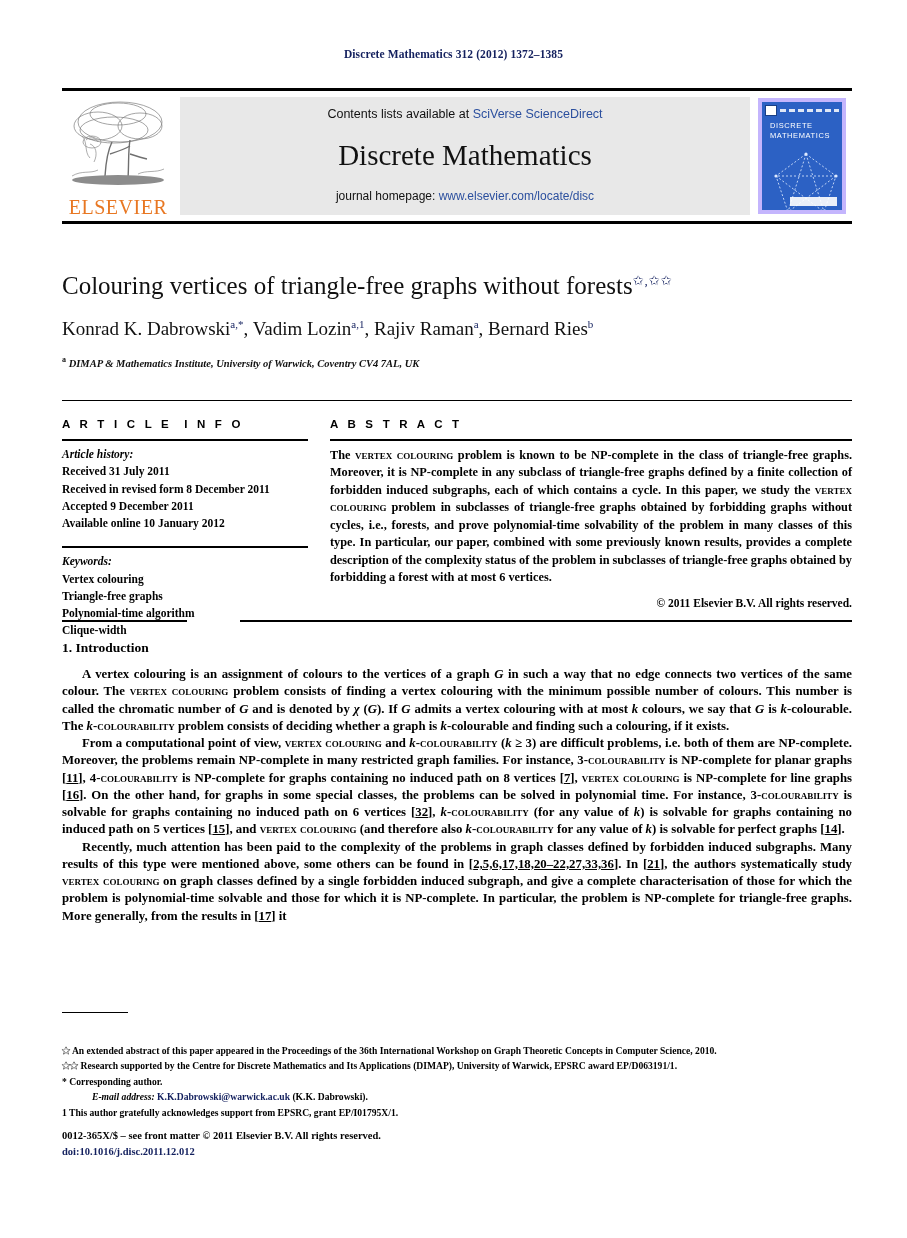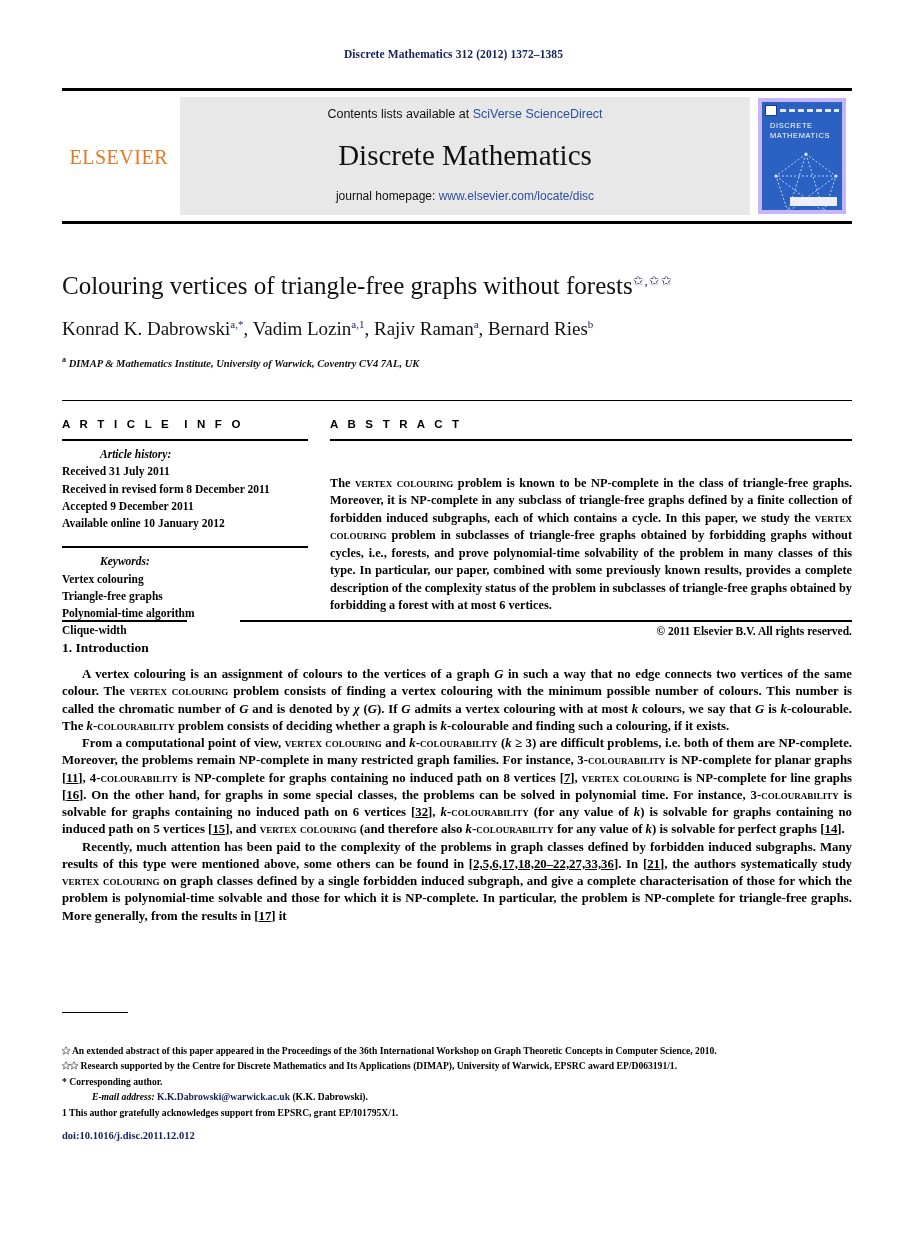--- a/index.html
+++ b/index.html
@@ -51,21 +51,21 @@
     height: 100%;
     display: flex;
     align-items: stretch;
   }
   .elsevier-logo {
     width: 110px;
     flex: 0 0 110px;
     padding: 5px 4px 4px 6px;
     box-sizing: border-box;
     display: flex;
-    flex-direction: row;
+    flex-direction: column;
     justify-content: space-between;
     align-items: center;
   }
   .elsevier-tree {
     width: 100px;
     height: 92px;
   }
   .elsevier-word {
     font-family: "Liberation Serif", serif;
     font-size: 20px;
@@ -219,31 +219,30 @@
   }
   .sec-head .gap { letter-spacing: 9px; }
   .thick-rule { border-top: 2.5px solid #000; margin-top: 9px; }
   .info-group {
     font-family: "Liberation Serif", serif;
     font-weight: bold;
     font-size: 11.5px;
     line-height: 1.5;
     padding-top: 5px;
   }
-  .info-group .lead { font-style: italic; margin-left: 38px; }
+  .info-group .lead { font-style: italic; }
   .info-rule { border-top: 2.5px solid #000; margin-top: 14px; }
   .abs-body {
     font-family: "Liberation Serif", serif;
     font-weight: bold;
     font-size: 12.3px;
     line-height: 1.42;
     text-align: justify;
     padding-top: 6px;
     color: #000;
-    margin-top: 28px;
   }
   .sc { font-variant: small-caps; }
   .copyright {
     font-family: Liberation Serif, serif;
     font-weight: bold;
     font-size: 11.5px;
     text-align: right;
     margin-top: 10px;
   }
 
@@ -433,16 +432,17 @@
   <div class="fn-rule"></div>
   <div class="footnotes">
     <p class="fn"><span class="mark">✩</span> <span>An extended abstract of this paper appeared in the Proceedings of the 36th International Workshop on Graph Theoretic Concepts in Computer Science, 2010.</span></p>
     <p class="fn"><span class="mark">✩✩</span> <span>Research supported by the Centre for Discrete Mathematics and Its Applications (DIMAP), University of Warwick, EPSRC award EP/D063191/1.</span></p>
     <p class="fn"><span class="mark">*</span> <span>Corresponding author.</span></p>
     <p class="fn" style="padding-left:30px;text-indent:0"><span><span class="email-lbl">E-mail address:</span> <span class="mail">K.K.Dabrowski@warwick.ac.uk</span> (K.K. Dabrowski).</span></p>
     <p class="fn"><span class="mark">1</span> <span>This author gratefully acknowledges support from EPSRC, grant EP/I01795X/1.</span></p>
   </div>
 
   <div class="imprint">
+    <div>0012-365X/$ – see front matter © 2011 Elsevier B.V. All rights reserved.</div>
     <div class="doi">doi:10.1016/j.disc.2011.12.012</div>
   </div>
 
 </div>
 
 </body></html>

